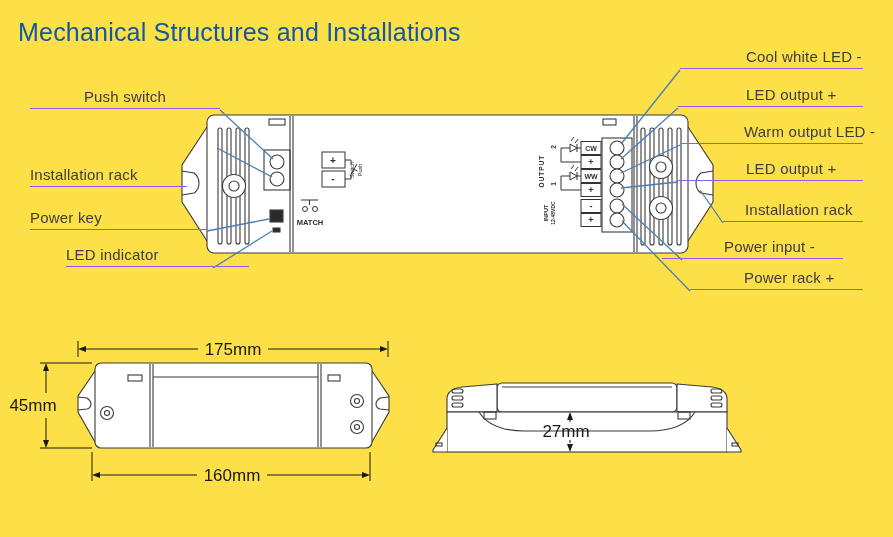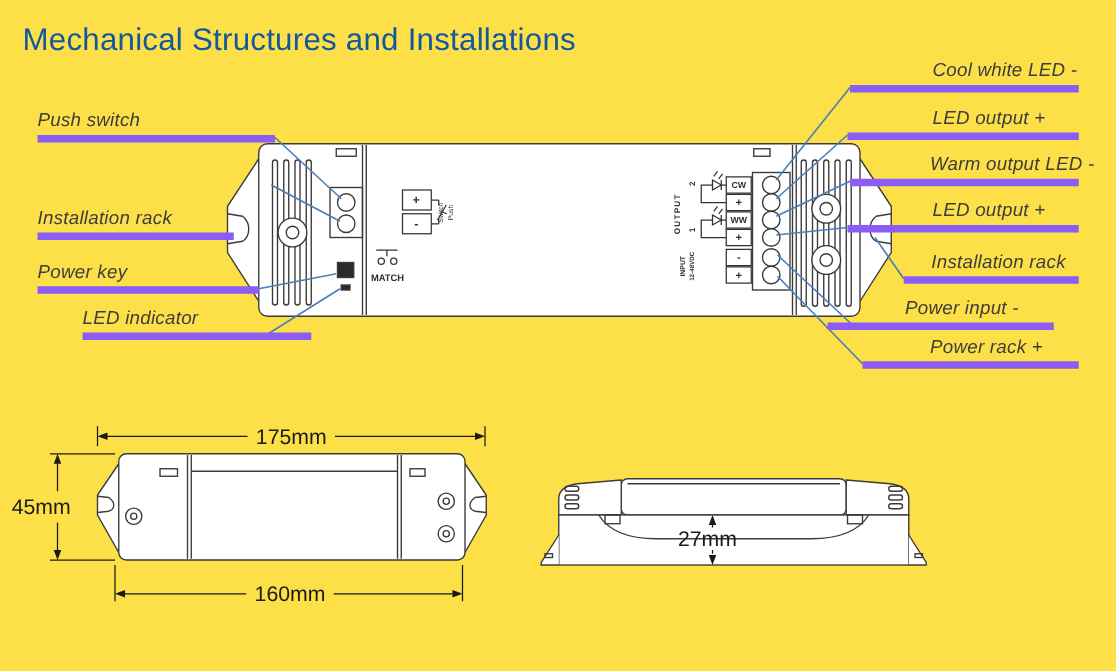--- a/index.html
+++ b/index.html
@@ -2,22 +2,22 @@
 <html><head>
 <meta charset="utf-8">
 <style>
   html,body{margin:0;padding:0;background:#fff;}
   .canvas{position:relative;width:893px;height:537px;background:#fde047;overflow:hidden;
           font-family:"Liberation Sans",sans-serif;padding-left:44px;}
   .title{position:absolute;left:18px;top:18px;margin:0;font-size:25px;font-weight:400;
          letter-spacing:.2px;color:#1257a2;}
   svg.drawing{position:absolute;left:0;top:0;width:893px;height:537px;}
   .callout{position:absolute;box-sizing:border-box;font-size:15px;line-height:17px;
-           color:#3d3d3d;letter-spacing:.2px;border-bottom:6px solid #8b5cf6;
-           padding-bottom:3px;white-space:nowrap;font-style:italic;}
+           color:#3d3d3d;letter-spacing:.2px;border-bottom:1px solid #8b5cf6;
+           padding-bottom:3px;white-space:nowrap;}
   .svgtxt{font-family:"Liberation Sans",sans-serif;fill:#2e2e2e;stroke:none;}
   .dimtxt{font-family:"Liberation Sans",sans-serif;font-size:17px;fill:#1a1a1a;stroke:none;}
 </style>
 </head>
 <body>
 
 <div class="canvas">
 
   <h1 class="title">Mechanical Structures and Installations</h1>
 
@@ -202,21 +202,21 @@
     </g>
     <g stroke="#1a1a1a" stroke-width="1" fill="none">
       <line x1="570" y1="414" x2="570" y2="424" stroke-dasharray="3,2"></line>
       <line x1="570" y1="440" x2="570" y2="450" stroke-dasharray="3,2"></line>
       <polygon points="570,412 567,420 573,420" fill="#1a1a1a" stroke="none"></polygon>
       <polygon points="570,452 567,444 573,444" fill="#1a1a1a" stroke="none"></polygon>
     </g>
     <text class="dimtxt" x="566" y="437" text-anchor="middle">27mm</text>
   </svg>
 
-  <div class="callout" style="left:30px;top:88px;width:190px;"><span>Push switch</span></div>
+  <div class="callout" style="left:30px;top:88px;width:190px;text-align:center;"><span>Push switch</span></div>
   <div class="callout" style="left:30px;top:166px;width:157px;"><span>Installation rack</span></div>
   <div class="callout" style="left:30px;top:209px;width:177px;"><span>Power key</span></div>
   <div class="callout" style="left:30px;top:246px;width:183px;margin-left:36px;"><span>LED indicator</span></div>
 
   <div class="callout" style="left:680px;top:48px;width:183px;padding-left:66px;"><span>Cool white LED -</span></div>
   <div class="callout" style="left:678px;top:86px;width:185px;padding-left:68px;"><span>LED output +</span></div>
   <div class="callout" style="left:680px;top:123px;width:183px;padding-left:64px;"><span>Warm output LED -</span></div>
   <div class="callout" style="left:678px;top:160px;width:185px;padding-left:68px;"><span>LED output +</span></div>
   <div class="callout" style="left:723px;top:201px;width:140px;padding-left:22px;"><span>Installation rack</span></div>
   <div class="callout" style="left:662px;top:238px;width:181px;padding-left:62px;"><span>Power input -</span></div>

